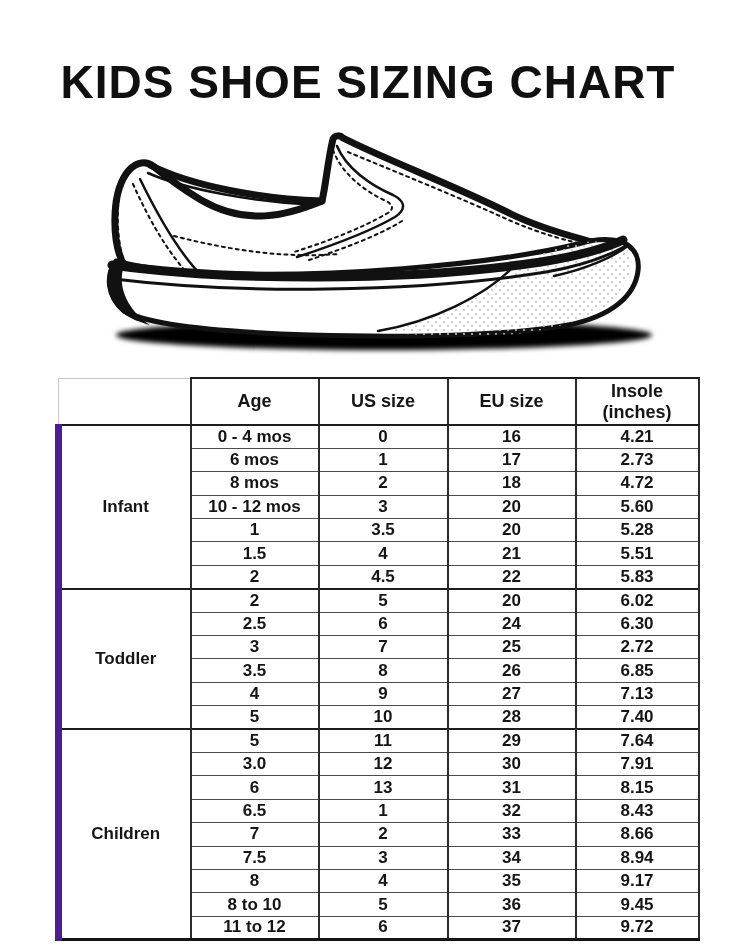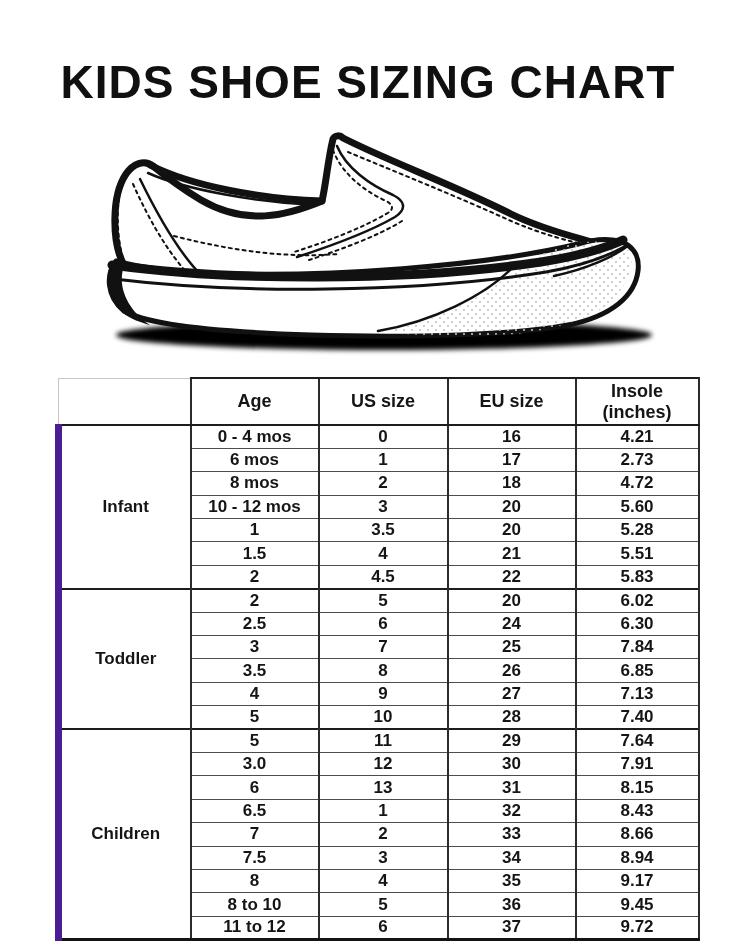--- a/index.html
+++ b/index.html
@@ -197,21 +197,21 @@
         <tr>
           <td class="c-data">2.5</td>
           <td class="c-data">6</td>
           <td class="c-data">24</td>
           <td class="c-data c-last">6.30</td>
         </tr>
         <tr>
           <td class="c-data">3</td>
           <td class="c-data">7</td>
           <td class="c-data">25</td>
-          <td class="c-data c-last">7.84</td>
+          <td class="c-data c-last">2.72</td>
         </tr>
         <tr>
           <td class="c-data">3.5</td>
           <td class="c-data">8</td>
           <td class="c-data">26</td>
           <td class="c-data c-last">6.85</td>
         </tr>
         <tr>
           <td class="c-data">4</td>
           <td class="c-data">9</td>

